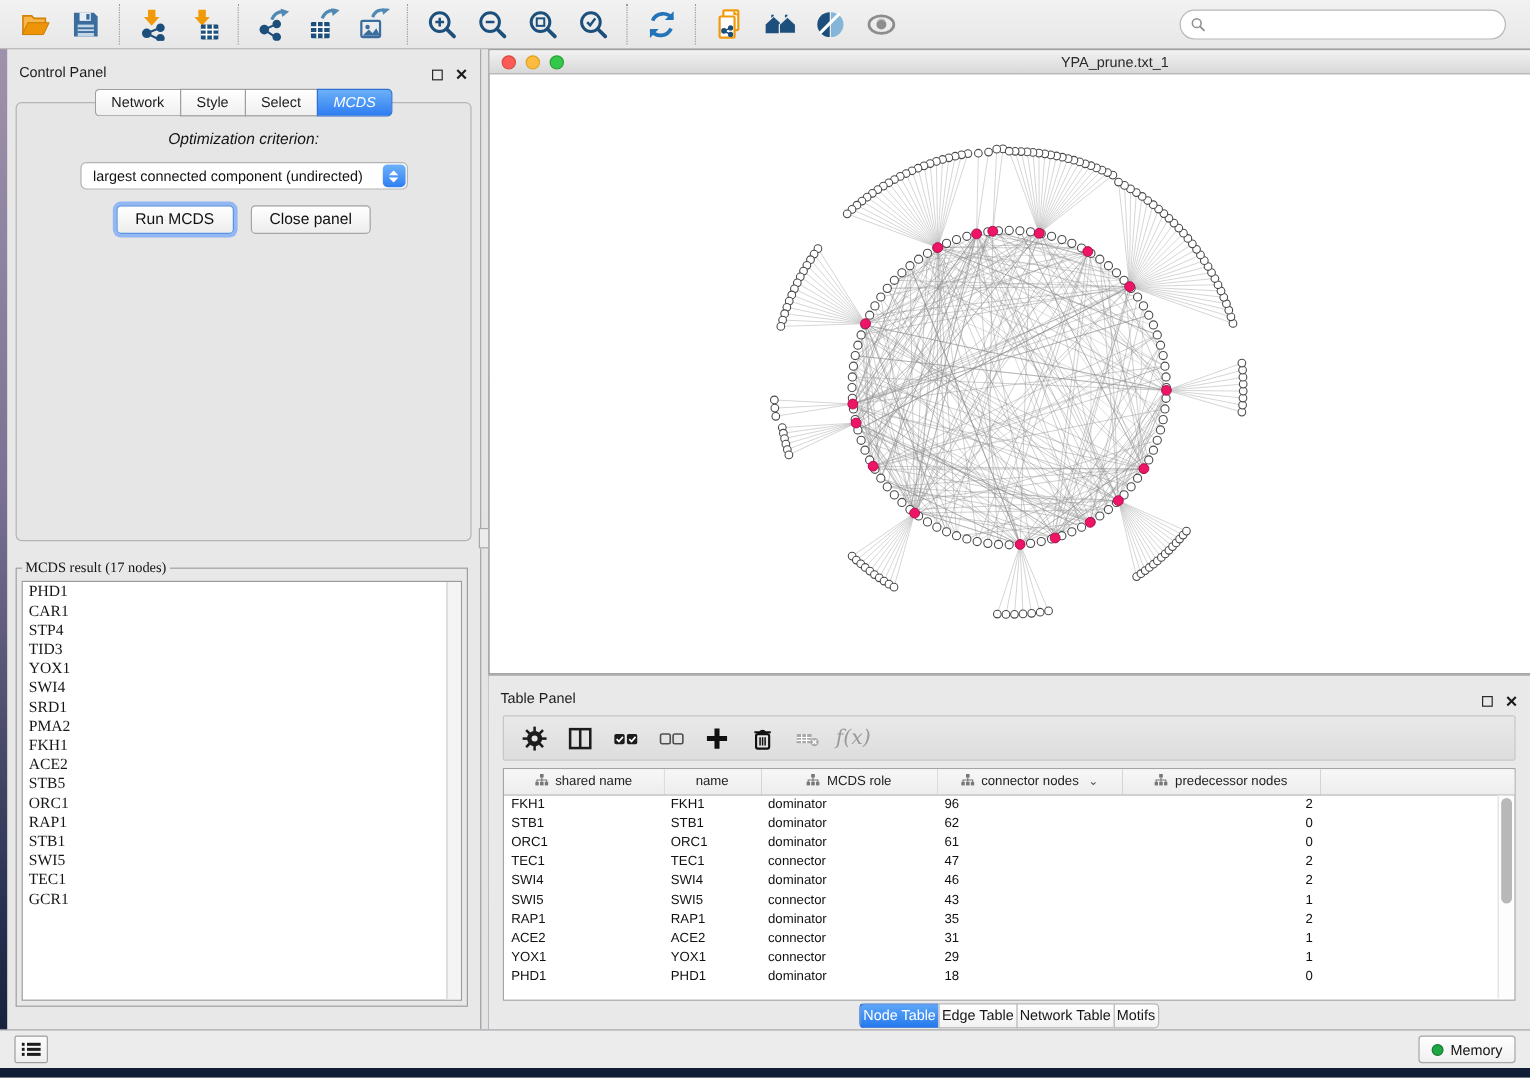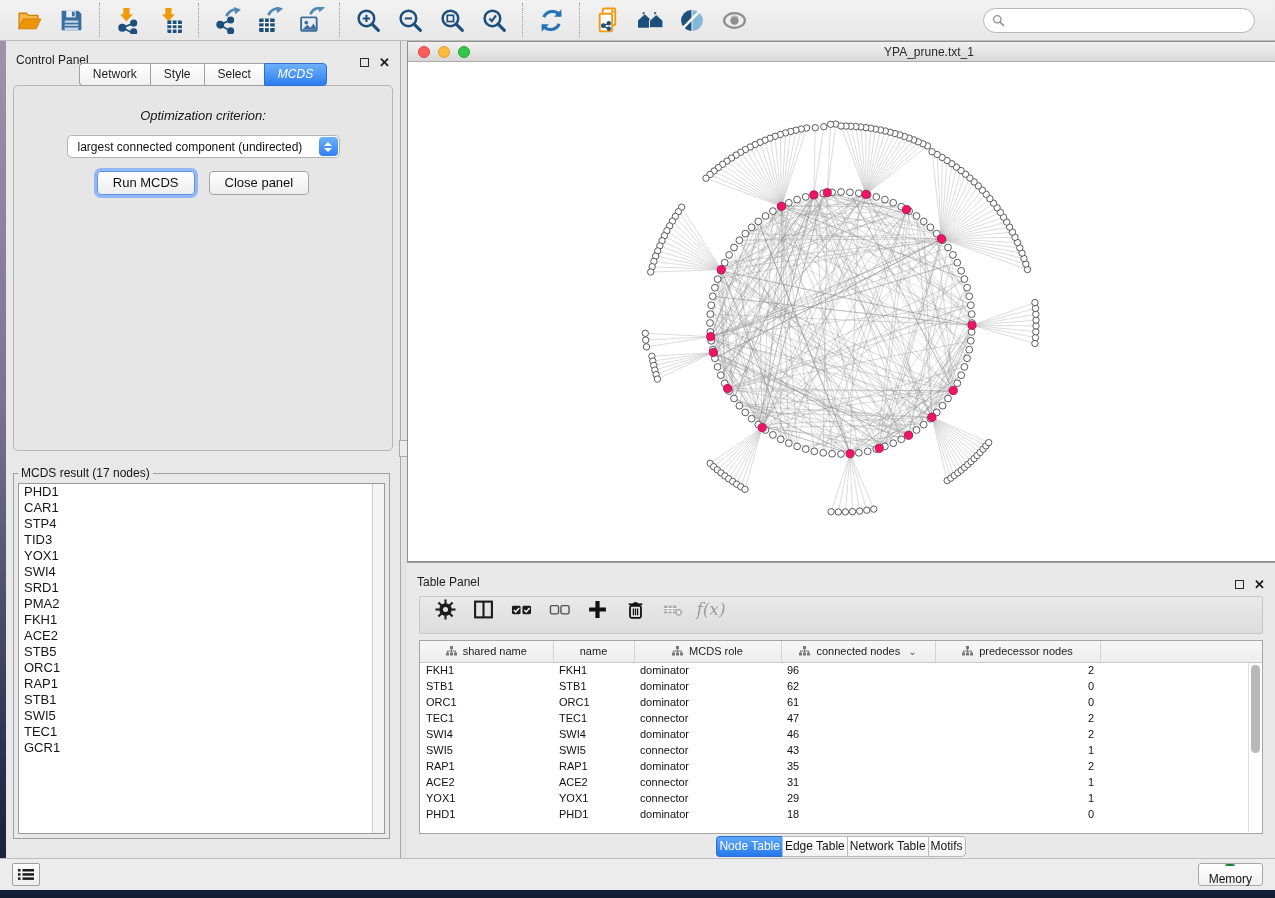--- a/index.html
+++ b/index.html
@@ -15,36 +15,36 @@
   .search-wrap { margin-left:auto; margin-right:12px; width:272px; height:25px; background:#fff; border:1px solid #b7b7b7; border-radius:13px; display:flex; align-items:center; padding:0 8px; }
   .search-wrap svg { width:13px; height:13px; margin-right:5px; flex:0 0 auto; }
   .search-wrap input { border:none; outline:none; flex:1; font-size:12px; font-family:"Liberation Sans",sans-serif; background:transparent; }
 
   
   .control-panel { position:absolute; left:6px; top:41px; width:395px; height:817px; background:#e8e8e8; border-right:1px solid #a8a8a8; }
   .panel-title-row { height:26px; display:flex; align-items:flex-end; padding:4px 10px 0 10px; font-size:12px; color:#1c1c1c; }
   .panel-btns { margin-left:auto; display:flex; gap:10px; align-items:center; }
   .float-btn { width:9px; height:9px; border:1.5px solid #2a2a2a; display:inline-block; }
   .close-btn { font-size:13px; font-weight:bold; color:#1a1a1a; line-height:9px; }
-  .cp-tabs { position:absolute; left:0; top:22px; width:100%; display:flex; justify-content:center; z-index:2; }
+  .cp-tabs { position:absolute; left:0; top:33px; width:100%; display:flex; justify-content:center; z-index:2; }
   .cp-tab { font-size:12px; color:#1c1c1c; background:linear-gradient(#ffffff,#f0f0f0); border:1px solid #9f9f9f; border-right:none; padding:3px 13px 4px; }
   .cp-tab:first-child { border-radius:4px 0 0 4px; }
   .cp-tab:last-child { border-right:1px solid #9f9f9f; border-radius:0 4px 4px 0; }
   .cp-tab.active { background:linear-gradient(#6cb0f8,#2e7ef2); color:#fff; border-color:#2e6fd0;font-style:italic; }
   .cp-body { position:absolute; left:7px; top:44px; width:380px; height:366px; background:#e6e6e6; border:1px solid #b5b5b5; border-radius:5px; }
   .opt-label { text-align:center; margin-top:22px; font-size:13px; color:#141414;font-style:italic; }
   .dropdown { margin:12px auto 0; width:273px; height:23px; background:#fff; border:1px solid #b3b3b3; border-radius:5px; display:flex; align-items:center; position:relative; font-size:12px; color:#111; padding-left:10px; }
   .dd-stepper { position:absolute; right:1px; top:1px; width:19px; height:19px; border-radius:4px; background:linear-gradient(#6db2f9,#2f7ff2); display:flex; flex-direction:column; align-items:center; justify-content:center; gap:2px; }
   .dd-stepper i { width:0; height:0; border-left:4px solid transparent; border-right:4px solid transparent; }
   .dd-up { border-bottom:4px solid #fff; }
   .dd-down { border-top:4px solid #fff; }
   .btn-row { display:flex; justify-content:center; gap:14px; margin-top:13px; }
   .aq-btn { font-size:13px; color:#111; background:linear-gradient(#ffffff,#ededed); border:1px solid #a5a5a5; border-radius:4px; padding:3px 15px 4px; font-family:"Liberation Sans",sans-serif; }
   .aq-btn.focused { box-shadow:0 0 0 3px rgba(77,144,254,.55); border-color:#5a94e8;text-align:right; }
-  fieldset.mcds-result { position:absolute; left:7px; top:425px; width:377px; height:373px; border:1px solid #9f9f9f; background:#e8e8e8; }
+  fieldset.mcds-result { position:absolute; left:7px; top:425px; width:377px; height:373px; border:1px solid #9f9f9f; background:#e8e8e8;font-family:Liberation Serif, serif; }
   fieldset.mcds-result legend { font-size:12px; color:#141414; margin-left:4px; padding:0 3px; }
   .mcds-list { position:absolute; left:4px; top:3px; right:4px; bottom:4px; background:#fff; border:1px solid #9a9a9a; overflow:hidden; }
   .mcds-item { font-size:13px; color:#161616; line-height:16px; padding-left:5px; }
   .mcds-scroll { position:absolute; right:0; top:0; bottom:0; width:12px; background:#f4f4f4; border-left:1px solid #d0d0d0; }
 
   
   .splitter { position:absolute; left:401px; top:41px; width:6px; height:817px; background:#e4e4e4; }
   .splitter .grip { position:absolute; left:-2px; top:399px; width:9px; height:17px; background:#ececec; border:1px solid #a9a9a9; }
 
   
@@ -53,21 +53,21 @@
   .tl { width:12px; height:12px; border-radius:50%; margin-left:8px; }
   .tl.red { background:#fc5b57; border:1px solid #d94c44; margin-left:10px; }
   .tl.yellow { background:#fdbc40; border:1px solid #dfa123; }
   .tl.green { background:#34c84a; border:1px solid #28a238; }
   .net-title { position:absolute; left:0; right:0; text-align:center; font-size:12px; color:#2a2a2a; }
   .net-canvas-wrap { position:absolute; left:0; top:20px; right:0; bottom:0; }
 
   
   .table-panel { position:absolute; left:407px; top:562px; width:868px; height:296px; background:#e9e9e9; border-top:1px solid #9c9c9c; }
   .tp-toolbar { position:absolute; left:12px; top:33px; width:844px; height:38px; background:linear-gradient(#e9e9e9,#dddddd); border:1px solid #c6c6c6; border-radius:2px; display:flex; align-items:center; padding:0 6px; }
-  .tp-btn { width:38px; height:32px; background:none; border:none; display:flex; align-items:flex-start; justify-content:center; }
+  .tp-btn { width:38px; height:32px; background:none; border:none; display:flex; align-items:center; justify-content:center; }
   .tp-btn svg { width:21px; height:21px; }
   .fx { font-family:"DejaVu Serif", serif; font-style:italic; font-size:17px; color:#9a9a9a; }
   .tp-table-wrap { position:absolute; left:12px; top:77px; width:844px; height:194px; background:#fff; border:1px solid #a5a5a5; overflow:hidden; }
   table.node-table { border-collapse:collapse; table-layout:fixed; width:844px; }
   table.node-table th { height:21px; background:linear-gradient(#f7f7f7,#ededed); border-right:1px solid #d4d4d4; border-bottom:1px solid #c9c9c9; font-size:11px; font-weight:normal; color:#222; text-align:center; position:relative; white-space:nowrap; overflow:hidden; }
   table.node-table th .hicon { display:inline-block; vertical-align:-1px; margin-right:6px; }
   table.node-table td { height:16px; font-size:11px; color:#111; padding:0 6px; white-space:nowrap; overflow:hidden; }
   td.num { text-align:left; padding-right:20px; }
   td.num2 { text-align:right; padding-right:14px; }
   .sort-chev { color:#555; font-size:10px; margin-left:8px; }
@@ -75,21 +75,21 @@
   .tp-thumb { position:absolute; left:2px; top:2px; width:9px; height:88px; background:#b8b8b8; border-radius:5px; }
   .tp-tabs { position:absolute; left:0; right:0; top:273px; display:flex; justify-content:center; }
   .tp-tab { font-size:12px; color:#161616; background:linear-gradient(#ffffff,#f2f2f2); border:1px solid #b9b9b9; border-right:none; padding:2px 2px 3px; }
   .tp-tab:first-child { border-radius:4px 0 0 4px; }
   .tp-tab:last-child { border-right:1px solid #b9b9b9; border-radius:0 4px 4px 0; }
   .tp-tab.active { background:linear-gradient(#5ea7f8,#2579ee); color:#fff; border-color:#2e6fd0; }
 
   
   .statusbar { position:absolute; left:0; top:858px; width:1275px; height:32px; background:#ececec; border-top:1px solid #bdbdbd; display:flex; align-items:center; padding:0 12px; }
   .list-btn { width:28px; height:23px; background:linear-gradient(#fbfbfb,#eeeeee); border:1px solid #9f9f9f; border-radius:2px; display:flex; align-items:center; justify-content:center; }
-  .memory-btn { margin-left:auto; height:23px; background:linear-gradient(#ffffff,#f0f0f0); border:1px solid #a8a8a8; border-radius:3px; display:flex; align-items:center; gap:6px; padding:0 10px; font-size:12px; color:#111;flex-direction:column; }
+  .memory-btn { margin-left:auto; height:23px; background:linear-gradient(#ffffff,#f0f0f0); border:1px solid #a8a8a8; border-radius:3px; display:flex; align-items:center; gap:6px; padding:0 10px; font-size:12px; color:#111; }
   .mem-dot { width:10px; height:10px; border-radius:50%; background:#1ea643; border:1px solid #157a31; }
 </style>
 </head>
 <body>
 
 <div class="app">
 
   <div class="toolbar">
     <button class="tbtn">
         <svg viewBox="0 0 26 26">
@@ -1064,21 +1064,21 @@
                   </g>
                 </svg><span>MCDS role</span></th>
           <th><svg class="hicon" width="11" height="10" viewBox="0 0 11 10">
                   <g fill="#777">
                     <rect x="4" y="0" width="3" height="3"></rect>
                     <rect x="0" y="6.5" width="3" height="3"></rect>
                     <rect x="4" y="6.5" width="3" height="3"></rect>
                     <rect x="8" y="6.5" width="3" height="3"></rect>
                     <path d="M5.5 3v2M1.5 6.5V5h8v1.5M5.5 5v1.5" stroke="#777" fill="none"></path>
                   </g>
-                </svg><span>connected nodes</span><span class="sort-chev">⌄</span></th>
+                </svg><span>connector nodes</span><span class="sort-chev">⌄</span></th>
           <th><svg class="hicon" width="11" height="10" viewBox="0 0 11 10">
                   <g fill="#777">
                     <rect x="4" y="0" width="3" height="3"></rect>
                     <rect x="0" y="6.5" width="3" height="3"></rect>
                     <rect x="4" y="6.5" width="3" height="3"></rect>
                     <rect x="8" y="6.5" width="3" height="3"></rect>
                     <path d="M5.5 3v2M1.5 6.5V5h8v1.5M5.5 5v1.5" stroke="#777" fill="none"></path>
                   </g>
                 </svg><span>predecessor nodes</span></th>
           <th></th>

